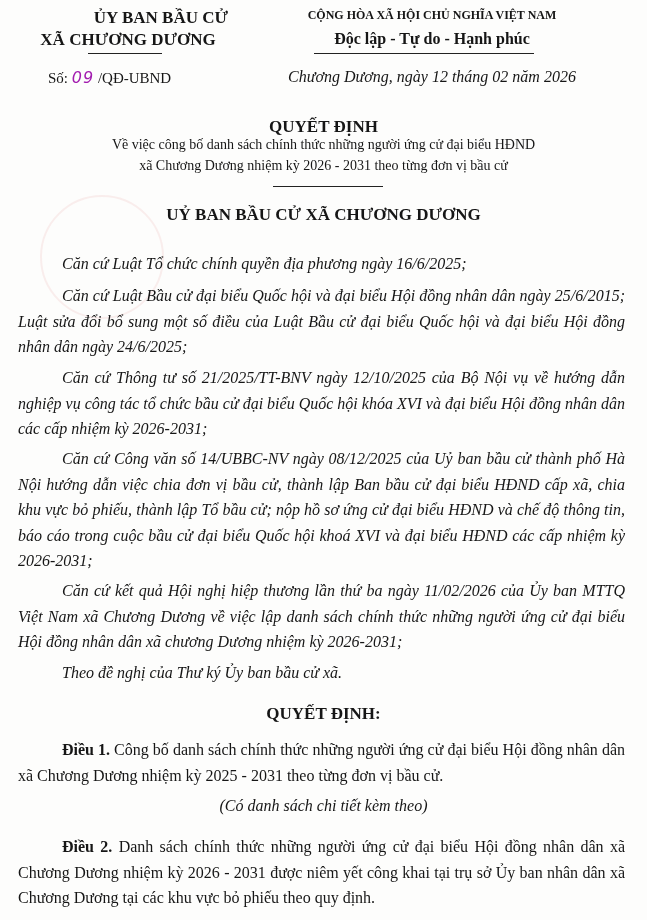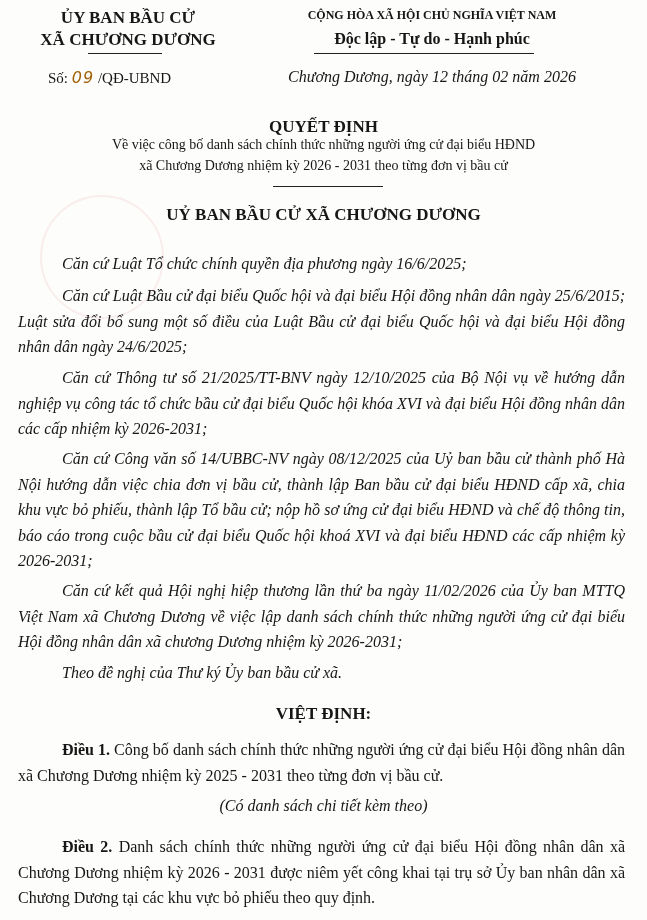--- a/index.html
+++ b/index.html
@@ -15,21 +15,21 @@
   .b { font-weight: bold; }
   .i { font-style: italic; }
   .center { text-align: center; }
 
   .org-line { font-size: 17px; font-weight: bold; }
   .rep-line { font-size: 12px; font-weight: bold; }
   .motto { font-size: 16px; font-weight: bold; font-family: Liberation Serif, serif; }
   .uline { position: absolute; height: 1px; background: #222; }
 
   .num { font-size: 15px; }
-  .hand { color: #a16207; font-style: italic; font-family: "DejaVu Sans", sans-serif; font-size: 16px; letter-spacing: 1px; }
+  .hand { color: #a21caf; font-style: italic; font-family: "DejaVu Sans", sans-serif; font-size: 16px; letter-spacing: 1px; }
   .date { font-size: 16px; font-style: italic; }
 
   .title { font-size: 17px; font-weight: bold; }
   .subtitle { font-size: 14px; font-weight: normal; }
 
   .para {
     position: absolute; left: 18px; width: 607px;
     font-size: 16px; line-height: 25.5px;
     text-align: justify; font-style: italic;
   }
@@ -39,21 +39,21 @@
     position: absolute; left: 40px; top: 195px; width: 120px; height: 120px;
     border-radius: 50%; border: 2px solid rgba(220,120,120,0.12);
   }
 </style>
 </head>
 <body>
 
 <div class="page">
   <div class="stamp"></div>
 
-  <div class="abs org-line center" style="left:28px; top:8px; width:200px;">ỦY BAN BẦU CỬ</div>
+  <div class="abs org-line center" style="left:28px; top:8px; width:200px;text-align:right;">ỦY BAN BẦU CỬ</div>
   <div class="abs org-line center" style="left:28px; top:30px; width:200px;">XÃ CHƯƠNG DƯƠNG</div>
   <div class="uline" style="left:88px; top:53px; width:74px;"></div>
 
   <div class="abs num" style="left:48px; top:68px;">
     <span>Số:</span>
     <span class="hand">09</span>
     <span>/QĐ-UBND</span>
   </div>
 
   <div class="abs rep-line center" style="left:232px; top:8px; width:400px;">CỘNG HÒA XÃ HỘI CHỦ NGHĨA VIỆT NAM</div>
@@ -68,21 +68,21 @@
 
   <div class="abs title center" style="left:0; top:205px; width:647px;">UỶ BAN BẦU CỬ XÃ CHƯƠNG DƯƠNG</div>
 
   <div class="para" style="top:251px;"><span class="indent"></span><span>Căn cứ Luật Tổ chức chính quyền địa phương ngày 16/6/2025;</span></div>
   <div class="para" style="top:283px;"><span class="indent"></span><span>Căn cứ Luật Bầu cử đại biểu Quốc hội và đại biểu Hội đồng nhân dân ngày 25/6/2015; Luật sửa đổi bổ sung một số điều của Luật Bầu cử đại biểu Quốc hội và đại biểu Hội đồng nhân dân ngày 24/6/2025;</span></div>
   <div class="para" style="top:365px;"><span class="indent"></span><span>Căn cứ Thông tư số 21/2025/TT-BNV ngày 12/10/2025 của Bộ Nội vụ về hướng dẫn nghiệp vụ công tác tổ chức bầu cử đại biểu Quốc hội khóa XVI và đại biểu Hội đồng nhân dân các cấp nhiệm kỳ 2026-2031;</span></div>
   <div class="para" style="top:446px;"><span class="indent"></span><span>Căn cứ Công văn số 14/UBBC-NV ngày 08/12/2025 của Uỷ ban bầu cử thành phố Hà Nội hướng dẫn việc chia đơn vị bầu cử, thành lập Ban bầu cử đại biểu HĐND cấp xã, chia khu vực bỏ phiếu, thành lập Tổ bầu cử; nộp hồ sơ ứng cử đại biểu HĐND và chế độ thông tin, báo cáo trong cuộc bầu cử đại biểu Quốc hội khoá XVI và đại biểu HĐND các cấp nhiệm kỳ 2026-2031;</span></div>
   <div class="para" style="top:578px;"><span class="indent"></span><span>Căn cứ kết quả Hội nghị hiệp thương lần thứ ba ngày 11/02/2026 của Ủy ban MTTQ Việt Nam xã Chương Dương về việc lập danh sách chính thức những người ứng cử đại biểu Hội đồng nhân dân xã chương Dương nhiệm kỳ 2026-2031;</span></div>
   <div class="para" style="top:660px;"><span class="indent"></span><span>Theo đề nghị của Thư ký Ủy ban bầu cử xã.</span></div>
 
-  <div class="abs title center" style="left:0; top:704px; width:647px;">VIỆT ĐỊNH:</div>
+  <div class="abs title center" style="left:0; top:704px; width:647px;">QUYẾT ĐỊNH:</div>
 
   <div class="para normal" style="top:737px;">
     <span class="indent"></span><span class="b">Điều 1.</span><span> Công bố danh sách chính thức những người ứng cử đại biểu Hội đồng nhân dân xã Chương Dương nhiệm kỳ 2025 - 2031 theo từng đơn vị bầu cử.</span>
   </div>
   <div class="abs i center" style="left:0; top:797px; width:647px; font-size:16px;">(Có danh sách chi tiết kèm theo)</div>
   <div class="para normal" style="top:834px;">
     <span class="indent"></span><span class="b">Điều 2.</span><span> Danh sách chính thức những người ứng cử đại biểu Hội đồng nhân dân xã Chương Dương nhiệm kỳ 2026 - 2031 được niêm yết công khai tại trụ sở Ủy ban nhân dân xã Chương Dương tại các khu vực bỏ phiếu theo quy định.</span>
   </div>
 </div>
 

